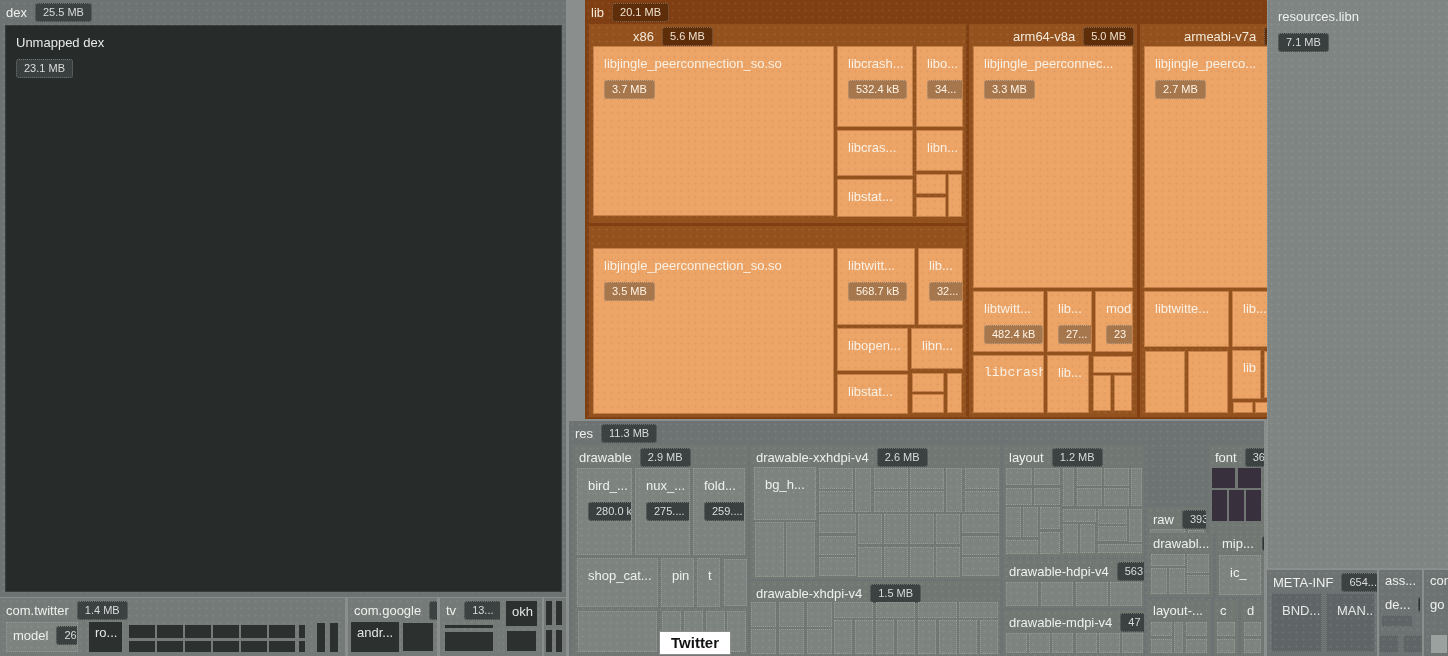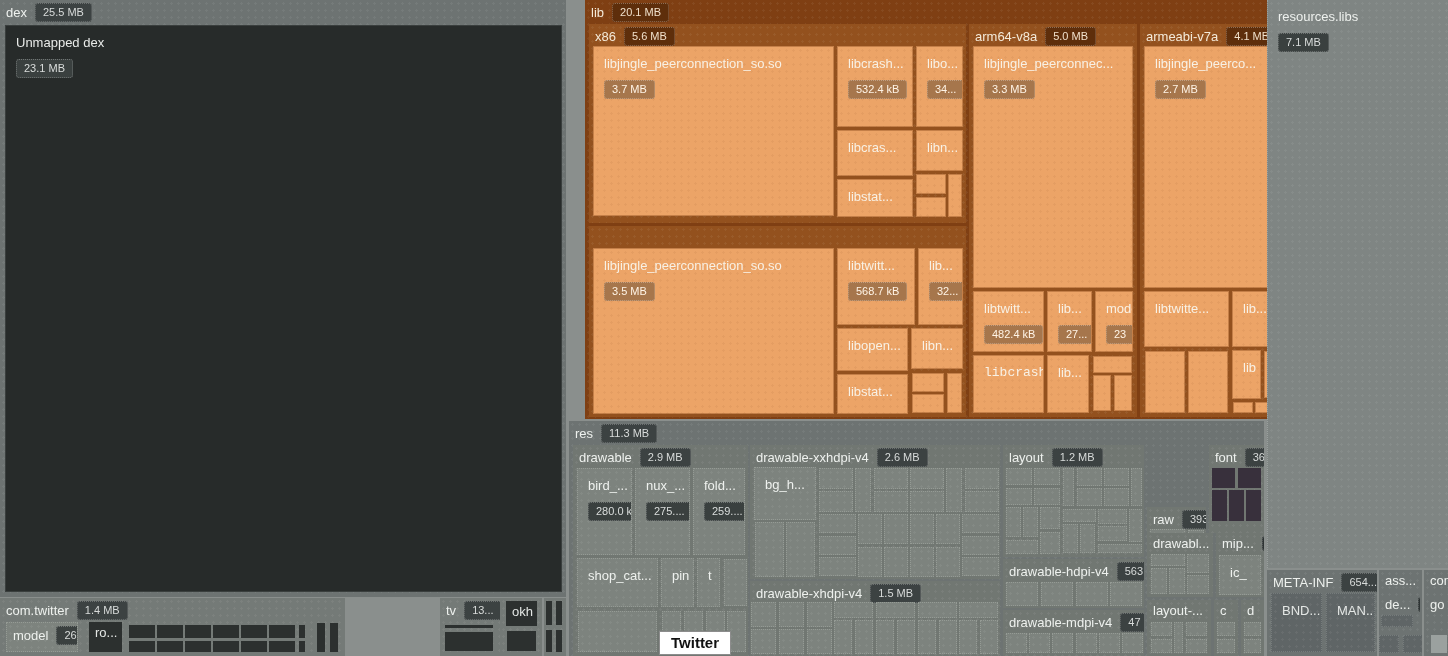--- a/index.html
+++ b/index.html
@@ -3,21 +3,21 @@
 <meta charset="utf-8">
 <style>
   html,body{margin:0;padding:0;background:#8a8f8d;font-family:"Liberation Sans",sans-serif;}
   #canvas{position:relative;width:1448px;height:656px;overflow:hidden;background:#8a8f8d;}
   .nd{position:absolute;box-sizing:border-box;overflow:hidden;}
   .dots{background-image:radial-gradient(rgba(255,255,255,0.055) 1px,transparent 1.3px);background-size:7px 7px;}
   
   .s-gg{background-color:#6d7372;}
   .s-gsub{background-color:#717772;}
   .s-gb{background-color:#7f3f13;margin-left:16px;}
-  .s-gbsub{background-color:#93511e;}
+  .s-gbsub{background-color:#93511e;padding-left:38px;}
   .s-strip{background-color:#747a77;}
   .s-ghost{background:transparent;}
   .s-tor{background-color:#eca467;border:1px solid rgba(122,61,13,0.35);background-image:radial-gradient(rgba(100,50,10,0.06) 1px,transparent 1.3px);background-size:7px 7px;}
   .s-tres{background-color:#7d837e;border:1px dotted #959b95;}
   .s-tresbig{background-color:#7f8583;border-left:1px dotted #9aa09e;}
   .s-tdex{background-color:#272b2a;border:1px solid #3a3f3e;}
   .s-tdark{background-color:#2c302f;}
   .s-tfont{background-color:#38303c;}
   .s-tmeta{background-color:#5f6566;border:1px dotted #767c7c;}
   .s-tlight{background-color:#9ba19f;}
@@ -179,21 +179,21 @@
           </div>
         </div>
         <div class="nd s-tor" style="left: 5px; top: 327px; width: 40px; height: 62px;"></div>
         <div class="nd s-tor" style="left: 48px; top: 327px; width: 40px; height: 62px;"></div>
         <div class="nd s-tor" style="left: 124px; top: 327px; width: 11px; height: 47px;"></div>
         <div class="nd s-tor" style="left: 93px; top: 378px; width: 20px; height: 11px;"></div>
         <div class="nd s-tor" style="left: 115px; top: 378px; width: 20px; height: 11px;"></div>
       </div>
     </div>
     <div class="nd s-tresbig dots" style="left: 1267px; top: 0px; width: 181px; height: 568px;">
-      <div class="hd stack"><span class="lb">resources.libs</span><span class="bd">7.1 MB</span></div>
+      <div class="hd stack"><span class="lb">resources.libn</span><span class="bd">7.1 MB</span></div>
     </div>
     <div class="nd s-gg dots" style="left: 569px; top: 421px; width: 695px; height: 235px;">
       <div class="hd inline">
         <span class="lb">res</span>
         <span class="bd">11.3 MB</span>
       </div>
       <div class="nd s-gsub dots" style="left: 4px; top: 24px; width: 175px; height: 211px;">
         <div class="hd inline">
           <span class="lb">drawable</span>
           <span class="bd">2.9 MB</span>
@@ -436,20 +436,32 @@
       <div class="nd s-tdark" style="left: 157px; top: 43px; width: 26px; height: 11px;"></div>
       <div class="nd s-tdark" style="left: 185px; top: 43px; width: 26px; height: 11px;"></div>
       <div class="nd s-tdark" style="left: 213px; top: 43px; width: 26px; height: 11px;"></div>
       <div class="nd s-tdark" style="left: 241px; top: 43px; width: 26px; height: 11px;"></div>
       <div class="nd s-tdark" style="left: 269px; top: 43px; width: 26px; height: 11px;"></div>
       <div class="nd s-tdark" style="left: 299px; top: 27px; width: 6px; height: 13px;"></div>
       <div class="nd s-tdark" style="left: 299px; top: 43px; width: 6px; height: 11px;"></div>
       <div class="nd s-tdark" style="left: 317px; top: 25px; width: 8px; height: 29px;"></div>
       <div class="nd s-tdark" style="left: 330px; top: 25px; width: 8px; height: 29px;"></div>
     </div>
+    <div class="nd s-strip dots" style="left: 348px; top: 598px; width: 89px; height: 58px;">
+      <div class="hd inline">
+        <span class="lb">com.google</span>
+        <span class="bd">41</span>
+      </div>
+      <div class="nd s-tdark" style="left: 3px; top: 24px; width: 48px; height: 30px;">
+        <div class="hd inline">
+          <span class="lb">andr...</span>
+        </div>
+      </div>
+      <div class="nd s-tdark" style="left: 55px; top: 25px; width: 30px; height: 28px;"></div>
+    </div>
     <div class="nd s-strip dots" style="left: 440px; top: 598px; width: 80px; height: 58px;">
       <div class="hd inline">
         <span class="lb">tv</span>
         <span class="bd">13...</span>
       </div>
       <div class="nd s-tdark" style="left: 5px; top: 27px; width: 48px; height: 3px;"></div>
       <div class="nd s-tdark" style="left: 5px; top: 34px; width: 48px; height: 19px;"></div>
     </div>
     <div class="nd s-strip dots" style="left: 500px; top: 598px; width: 42px; height: 58px;">
       <div class="nd s-tdark" style="left: 6px; top: 3px; width: 31px; height: 25px;">

